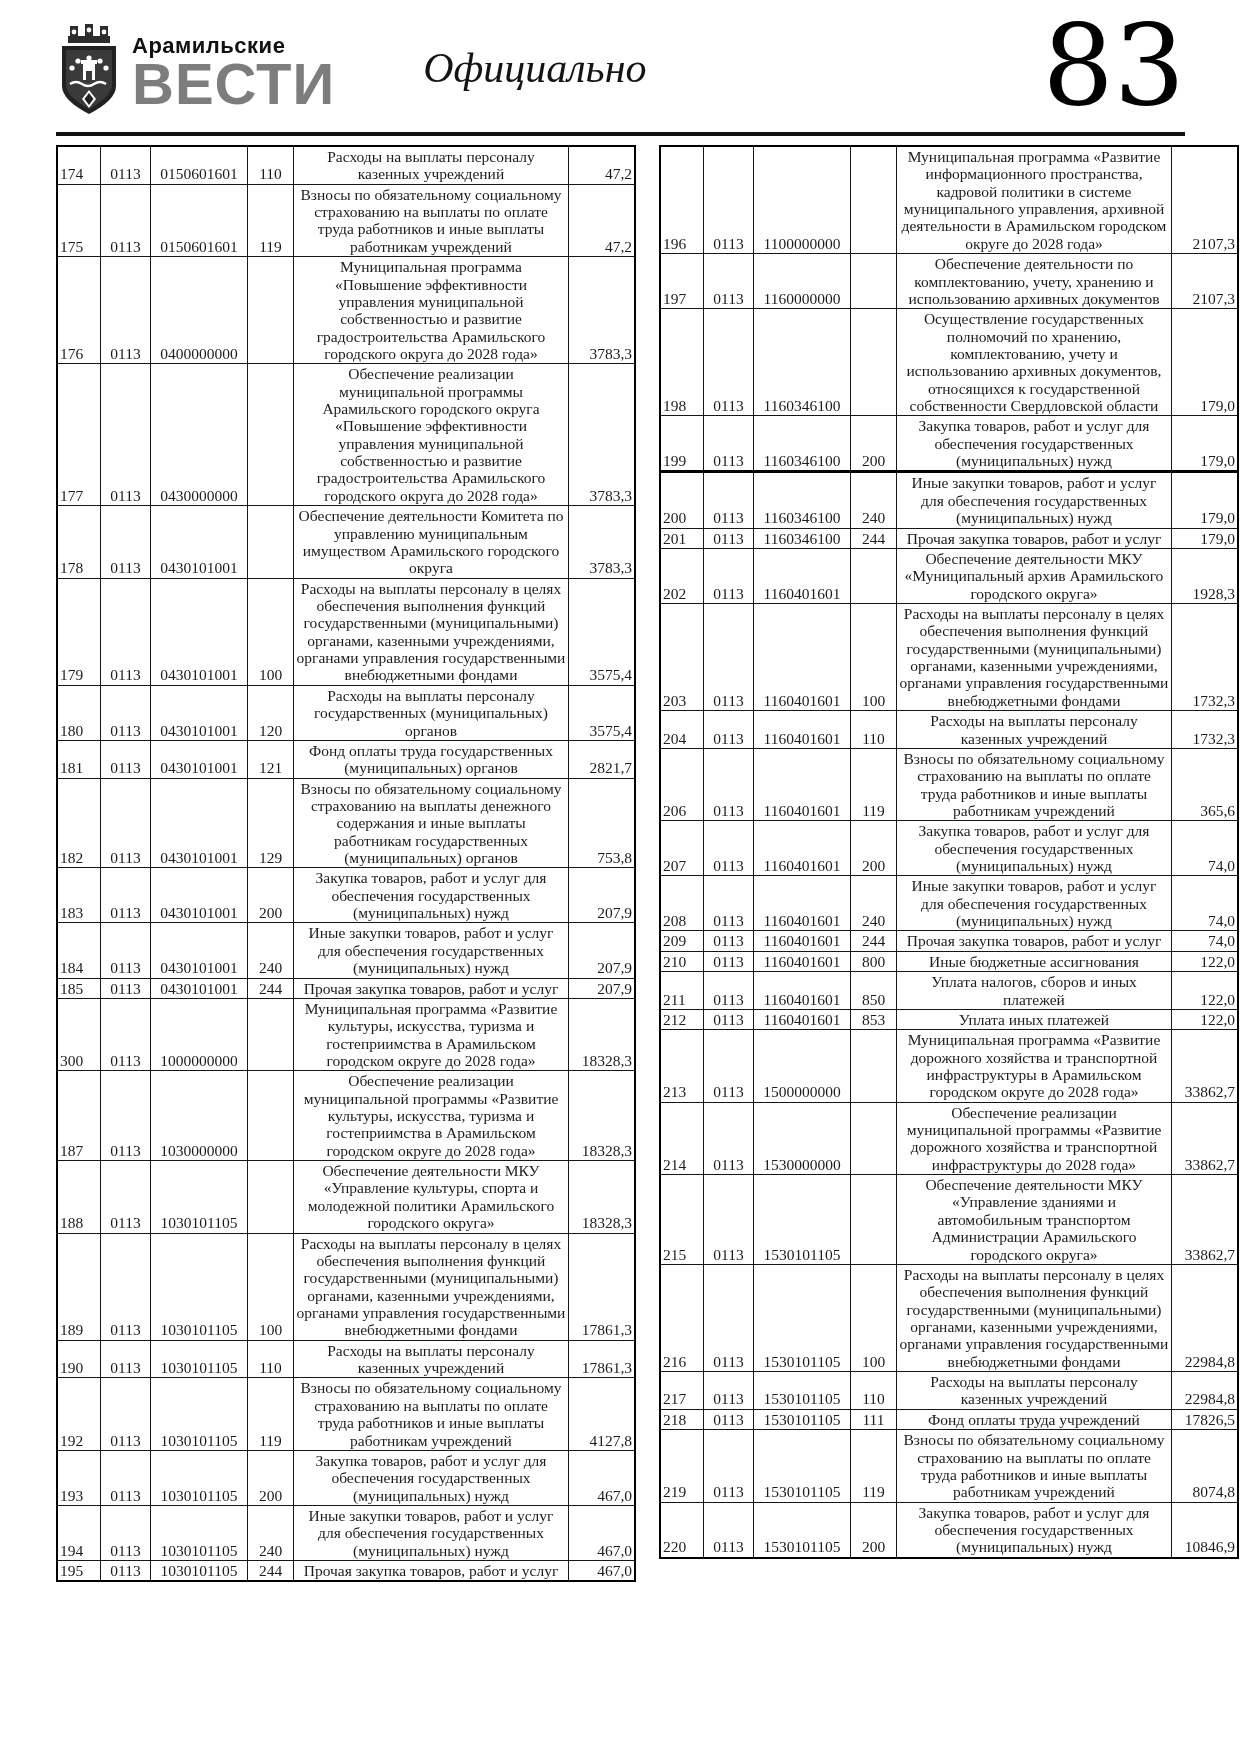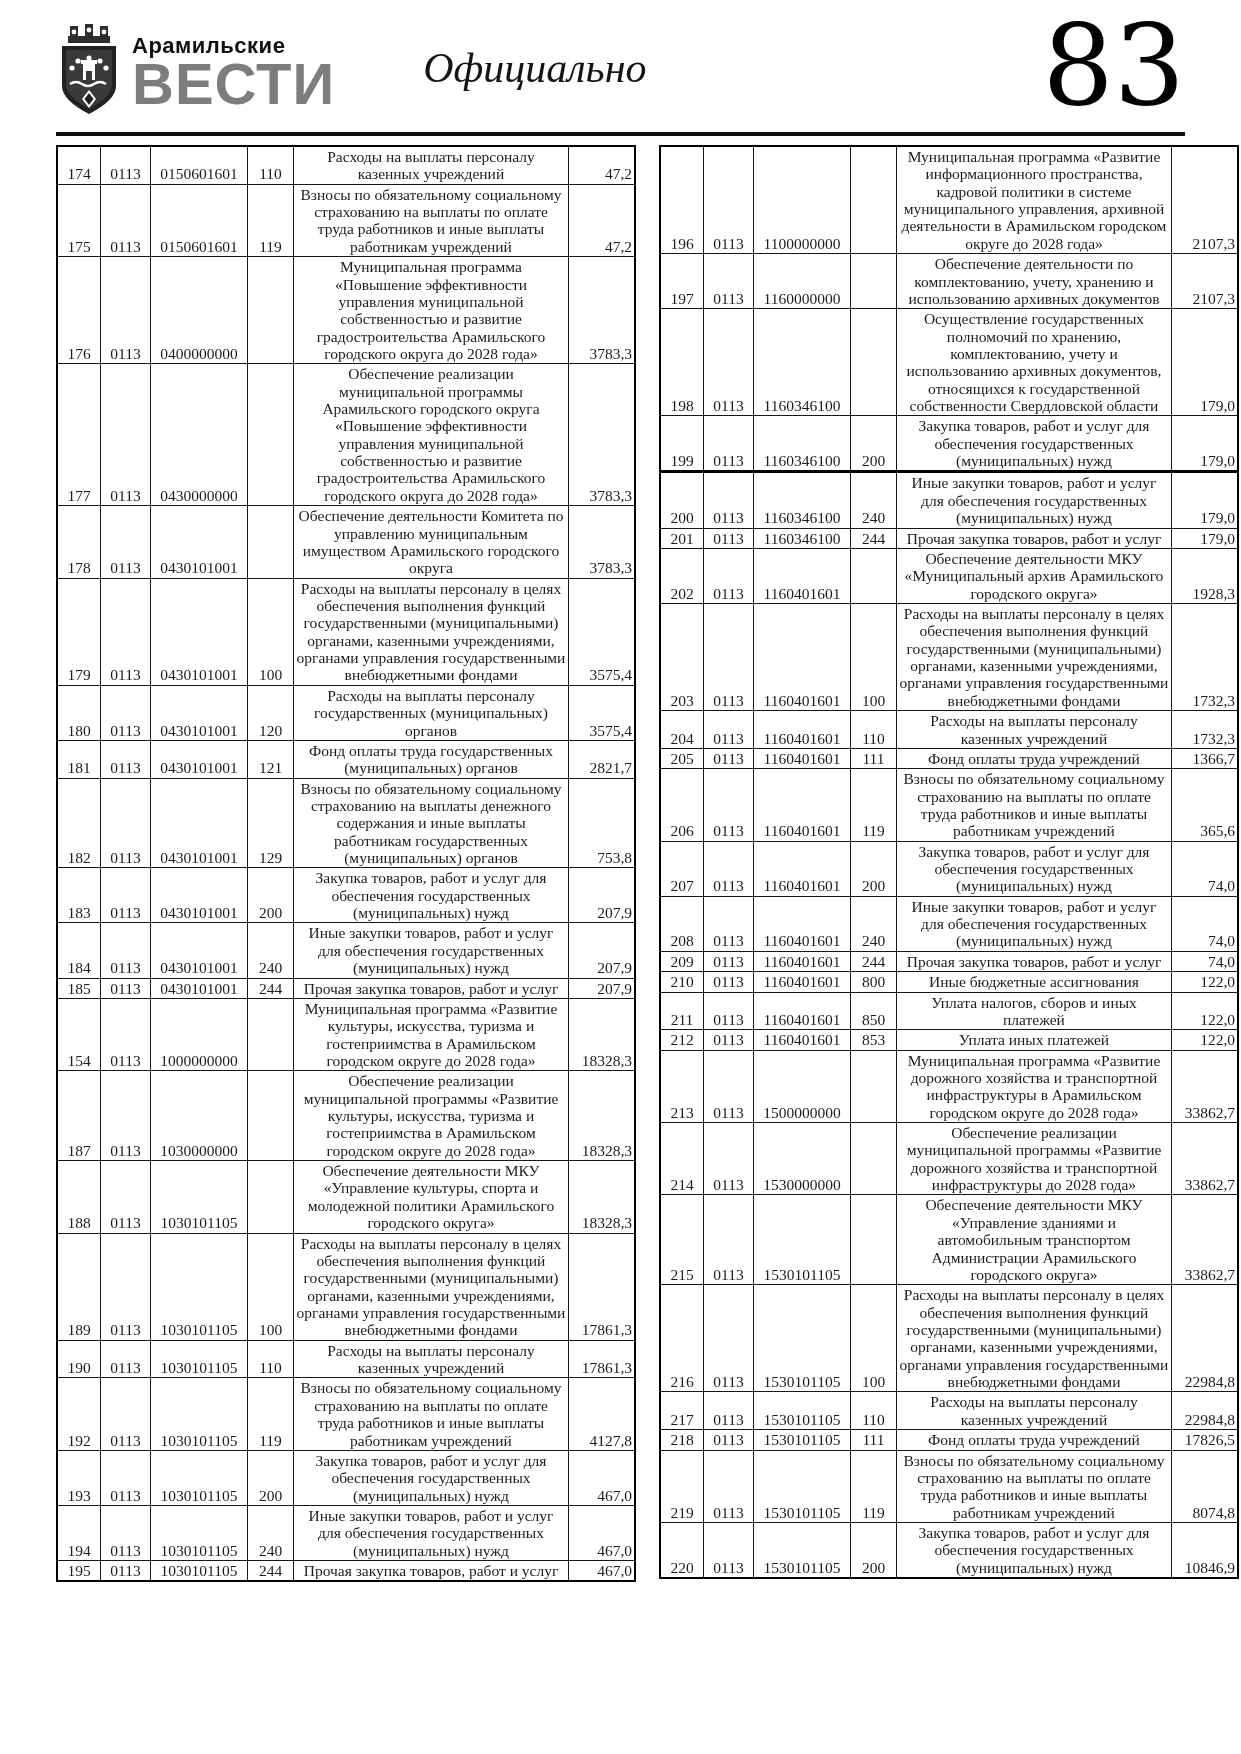--- a/index.html
+++ b/index.html
@@ -76,21 +76,21 @@
     font-size:15.5px;
     line-height:1.12;
   }
   table.budget td{
     border:1px solid #161616;
     padding:1px 2px;
     vertical-align:bottom;
     overflow:hidden;
   }
   table.budget{border:2px solid #000;}
-  td.c-n   {width:38px; text-align:center;margin-top:36px;}
+  td.c-n   {width:38px; text-align:left;margin-top:36px;}
   td.c-rz  {width:45px; text-align:center;}
   td.c-csr {width:92px; text-align:center;}
   td.c-vr  {width:41px; text-align:center;}
   td.c-name{width:270px;text-align:center;vertical-align:top;padding:1px 4px;}
   td.c-sum {width:61px; text-align:right; padding-right:6px;}
   tr.thick-top td{border-top:3px solid #000;}
 </style>
 </head>
 <body>
 
@@ -238,21 +238,21 @@
           </tr>
           <tr>
             <td class="c-n">185</td>
             <td class="c-rz">0113</td>
             <td class="c-csr">0430101001</td>
             <td class="c-vr">244</td>
             <td class="c-name">Прочая закупка товаров, работ и услуг</td>
             <td class="c-sum">207,9</td>
           </tr>
           <tr>
-            <td class="c-n">154</td>
+            <td class="c-n">300</td>
             <td class="c-rz">0113</td>
             <td class="c-csr">1000000000</td>
             <td class="c-vr"></td>
             <td class="c-name">Муниципальная программа «Развитие культуры, искусства, туризма и гостеприимства в Арамильском городском округе до 2028 года»</td>
             <td class="c-sum">18328,3</td>
           </tr>
           <tr>
             <td class="c-n">187</td>
             <td class="c-rz">0113</td>
             <td class="c-csr">1030000000</td>
@@ -386,28 +386,20 @@
           </tr>
           <tr>
             <td class="c-n">204</td>
             <td class="c-rz">0113</td>
             <td class="c-csr">1160401601</td>
             <td class="c-vr">110</td>
             <td class="c-name">Расходы на выплаты персоналу казенных учреждений</td>
             <td class="c-sum">1732,3</td>
           </tr>
           <tr>
-            <td class="c-n">205</td>
-            <td class="c-rz">0113</td>
-            <td class="c-csr">1160401601</td>
-            <td class="c-vr">111</td>
-            <td class="c-name">Фонд оплаты труда учреждений</td>
-            <td class="c-sum">1366,7</td>
-          </tr>
-          <tr>
             <td class="c-n">206</td>
             <td class="c-rz">0113</td>
             <td class="c-csr">1160401601</td>
             <td class="c-vr">119</td>
             <td class="c-name">Взносы по обязательному социальному страхованию на выплаты по оплате труда работников и иные выплаты работникам учреждений</td>
             <td class="c-sum">365,6</td>
           </tr>
           <tr>
             <td class="c-n">207</td>
             <td class="c-rz">0113</td>

